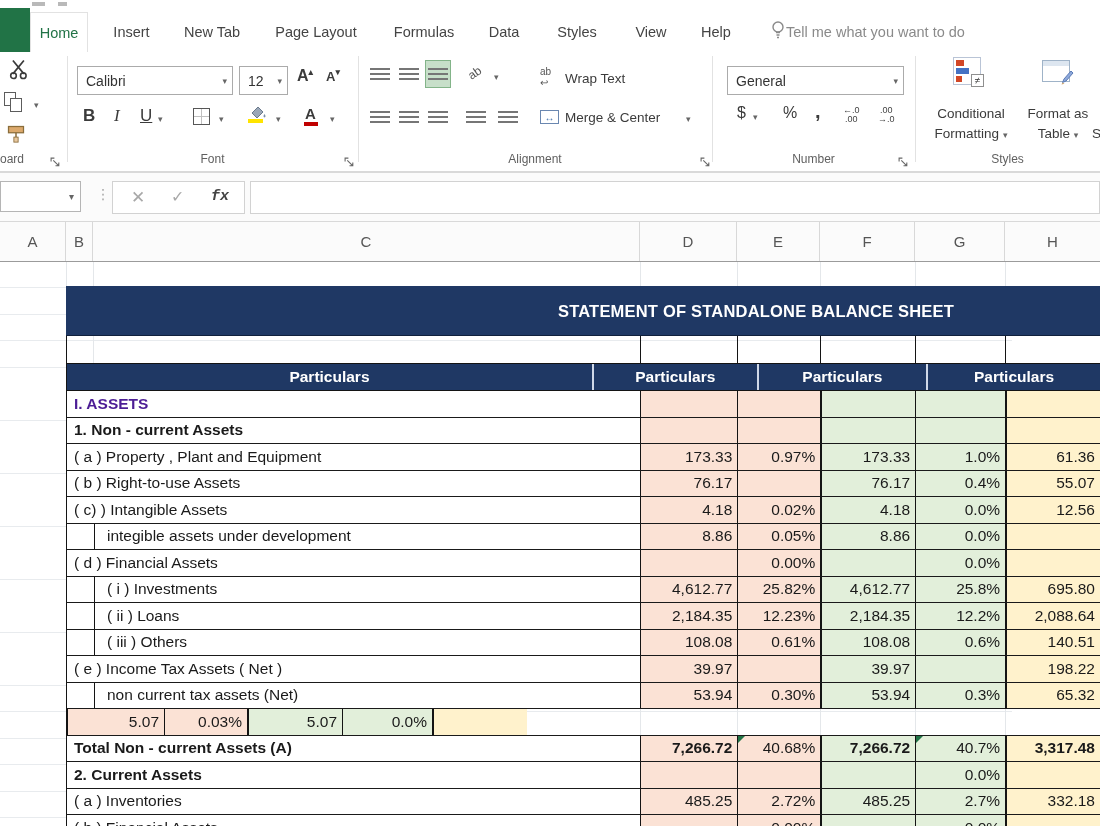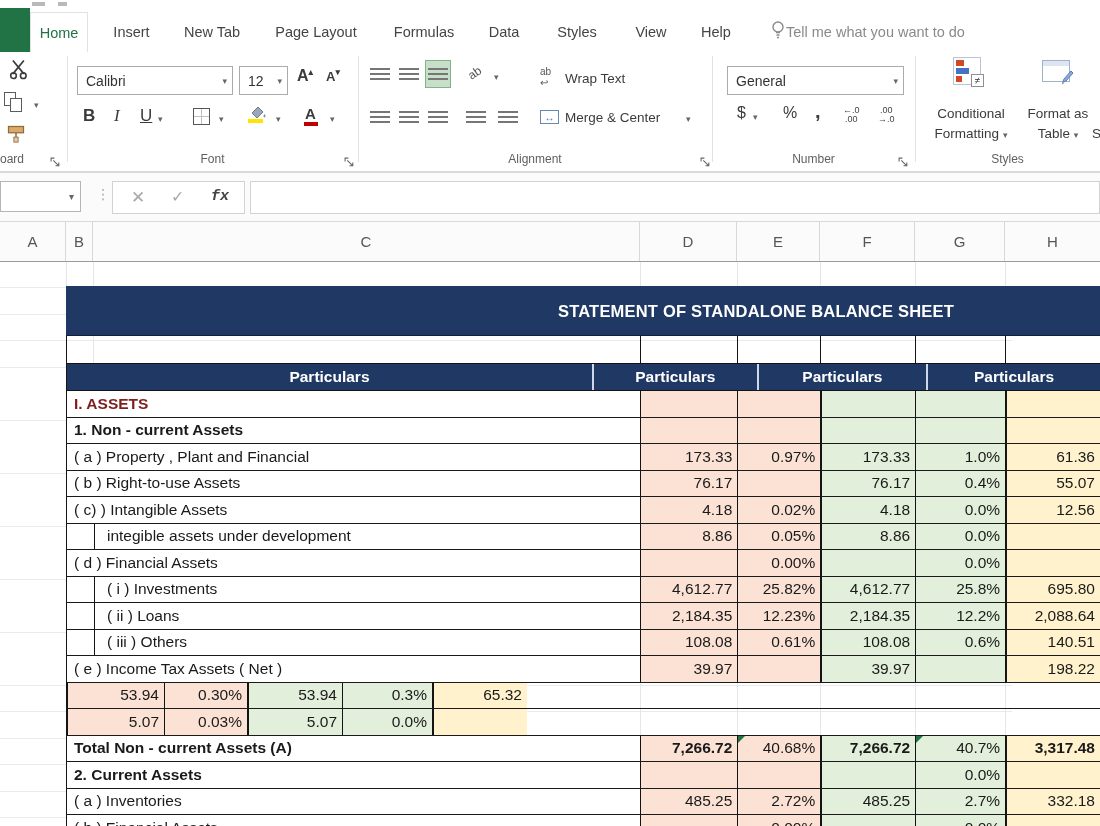--- a/index.html
+++ b/index.html
@@ -83,21 +83,21 @@
 
   .trow { display:flex; height:26.5px; border-bottom:1px solid #1a1a1a; border-left:1.5px solid #141414; }
   .cell { height:100%; display:flex; align-items:center; font-size:15.5px; color:#1a1a1a; overflow:hidden; }
   .c-label { width:574px; background:#fff; padding-left:7px; position:relative; }
   .num { justify-content:flex-end; padding-right:5px; position:relative; }
   .c-d { width:97px; background:#fbe2d5; border-left:1.5px solid #141414; }
   .c-e { width:83px; background:#fbe2d5; border-left:1px solid #141414; }
   .c-f { width:95px; background:#e2efda; border-left:2px solid #141414; }
   .c-g { width:90px; background:#e2efda; border-left:1px solid #141414; }
   .c-h { width:95px; background:#fff2cc; border-left:2px solid #141414; }
-  .r-blue .c-label { color:#7f1d1d; font-weight:bold; }
+  .r-blue .c-label { color:#4c1d95; font-weight:bold; }
   .r-bold .c-label { font-weight:bold; }
   .r-total .c-label, .r-total .c-d, .r-total .c-f, .r-total .c-h { font-weight:bold; }
   .r-indent .c-label { padding-left:40px; }
   .r-indent .c-label::before { content:''; position:absolute; left:27px; top:0; bottom:0; width:1px; background:#141414; }
   .tri::before { content:''; position:absolute; left:0; top:0; width:0; height:0;
                  border-top:7px solid #217346; border-right:7px solid transparent; }
 
   
   .icon-copy { position:absolute; width:18px; height:20px; }
   .icon-copy i { position:absolute; width:12px; height:14px; border:1.5px solid #5c5c5c; background:#fff; display:block; }
@@ -383,21 +383,21 @@
       <span>1. Non - current Assets</span>
     </div>
     <div class="cell num c-d"></div>
     <div class="cell num c-e"></div>
     <div class="cell num c-f"></div>
     <div class="cell num c-g"></div>
     <div class="cell num c-h"></div>
   </div>
           <div class="trow">
     <div class="cell c-label">
-      <span>( a ) Property , Plant and Financial</span>
+      <span>( a ) Property , Plant and Equipment</span>
     </div>
     <div class="cell num c-d">173.33</div>
     <div class="cell num c-e">0.97%</div>
     <div class="cell num c-f">173.33</div>
     <div class="cell num c-g">1.0%</div>
     <div class="cell num c-h">61.36</div>
   </div>
           <div class="trow">
     <div class="cell c-label">
       <span>( b ) Right-to-use Assets</span>
@@ -472,20 +472,23 @@
     <div class="cell c-label">
       <span>( e ) Income Tax Assets ( Net )</span>
     </div>
     <div class="cell num c-d">39.97</div>
     <div class="cell num c-e"></div>
     <div class="cell num c-f">39.97</div>
     <div class="cell num c-g"></div>
     <div class="cell num c-h">198.22</div>
   </div>
           <div class="trow r-indent">
+    <div class="cell c-label">
+      <span>non current tax assets (Net)</span>
+    </div>
     <div class="cell num c-d">53.94</div>
     <div class="cell num c-e">0.30%</div>
     <div class="cell num c-f">53.94</div>
     <div class="cell num c-g">0.3%</div>
     <div class="cell num c-h">65.32</div>
   </div>
           <div class="trow">
     <div class="cell num c-d">5.07</div>
     <div class="cell num c-e">0.03%</div>
     <div class="cell num c-f">5.07</div>

